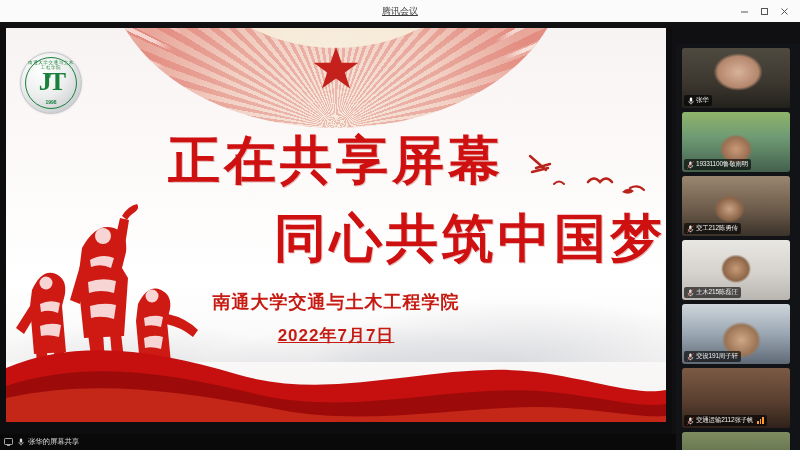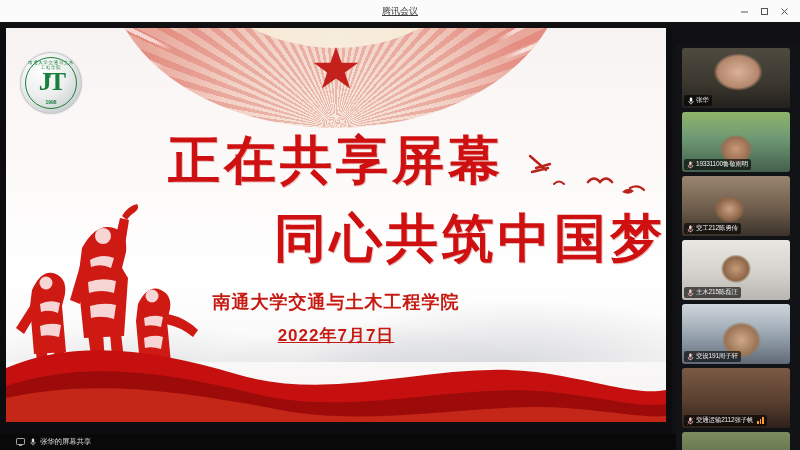--- a/index.html
+++ b/index.html
@@ -113,21 +113,21 @@
   .nametag .nm{font-size:6.5px;color:#f2f2f2;white-space:nowrap;overflow:hidden;
     text-overflow:clip;letter-spacing:-0.2px;}
   .micw{width:7px;height:9px;flex:0 0 auto;display:flex;align-items:center;justify-content:center;}
   .micw svg{display:block;}
   .bars{display:flex;align-items:flex-end;gap:1px;height:7px;margin-left:2px;}
   .bars i{width:1.5px;background:#ff9a2e;display:block;}
   .bars i:nth-child(1){height:3px;} .bars i:nth-child(2){height:5px;} .bars i:nth-child(3){height:7px;}
 
   
   .statusbar{position:absolute;left:0;bottom:0;width:676px;height:16px;background:#090909;
-    display:flex;align-items:center;gap:3px;padding-left:16px;box-sizing:border-box;}
+    display:flex;align-items:center;gap:3px;padding-left:4px;box-sizing:border-box;}
   .statusbar .txt{font-size:7.5px;color:#d8d8d8;letter-spacing:-0.2px;white-space:nowrap;}
   .sicon{width:9px;height:9px;display:flex;align-items:center;justify-content:center;}
   .sicon svg{display:block;}
 </style>
 </head>
 <body>
 
 <div id="app">
 
   <div class="desktop-tab">

